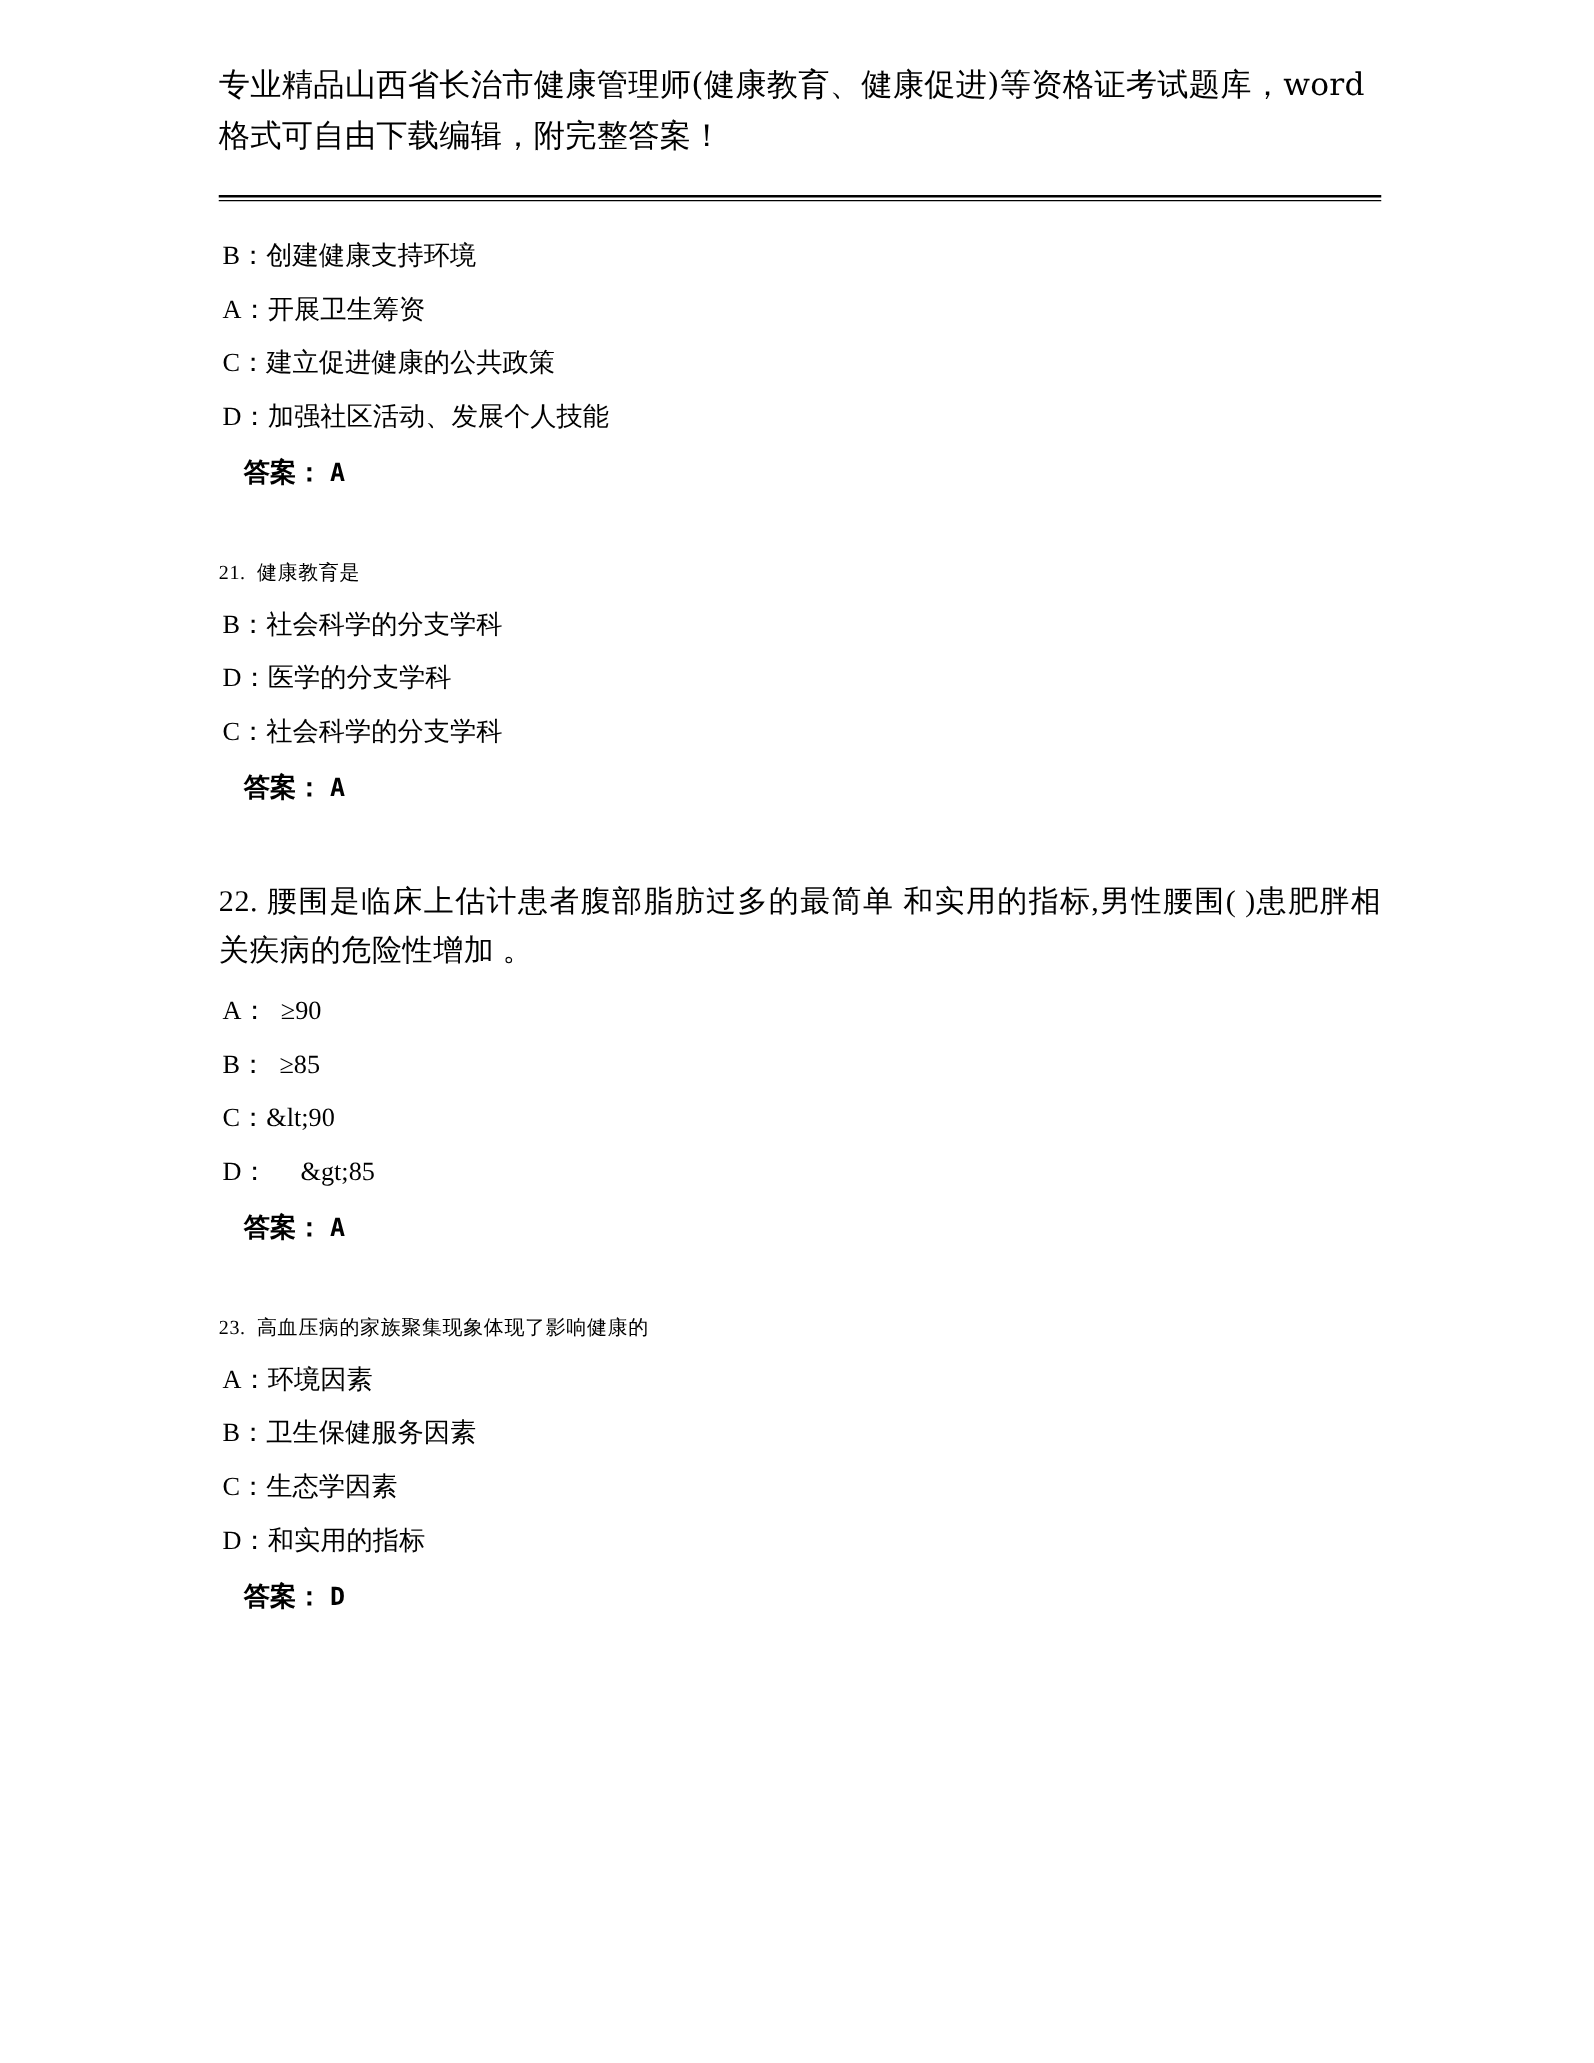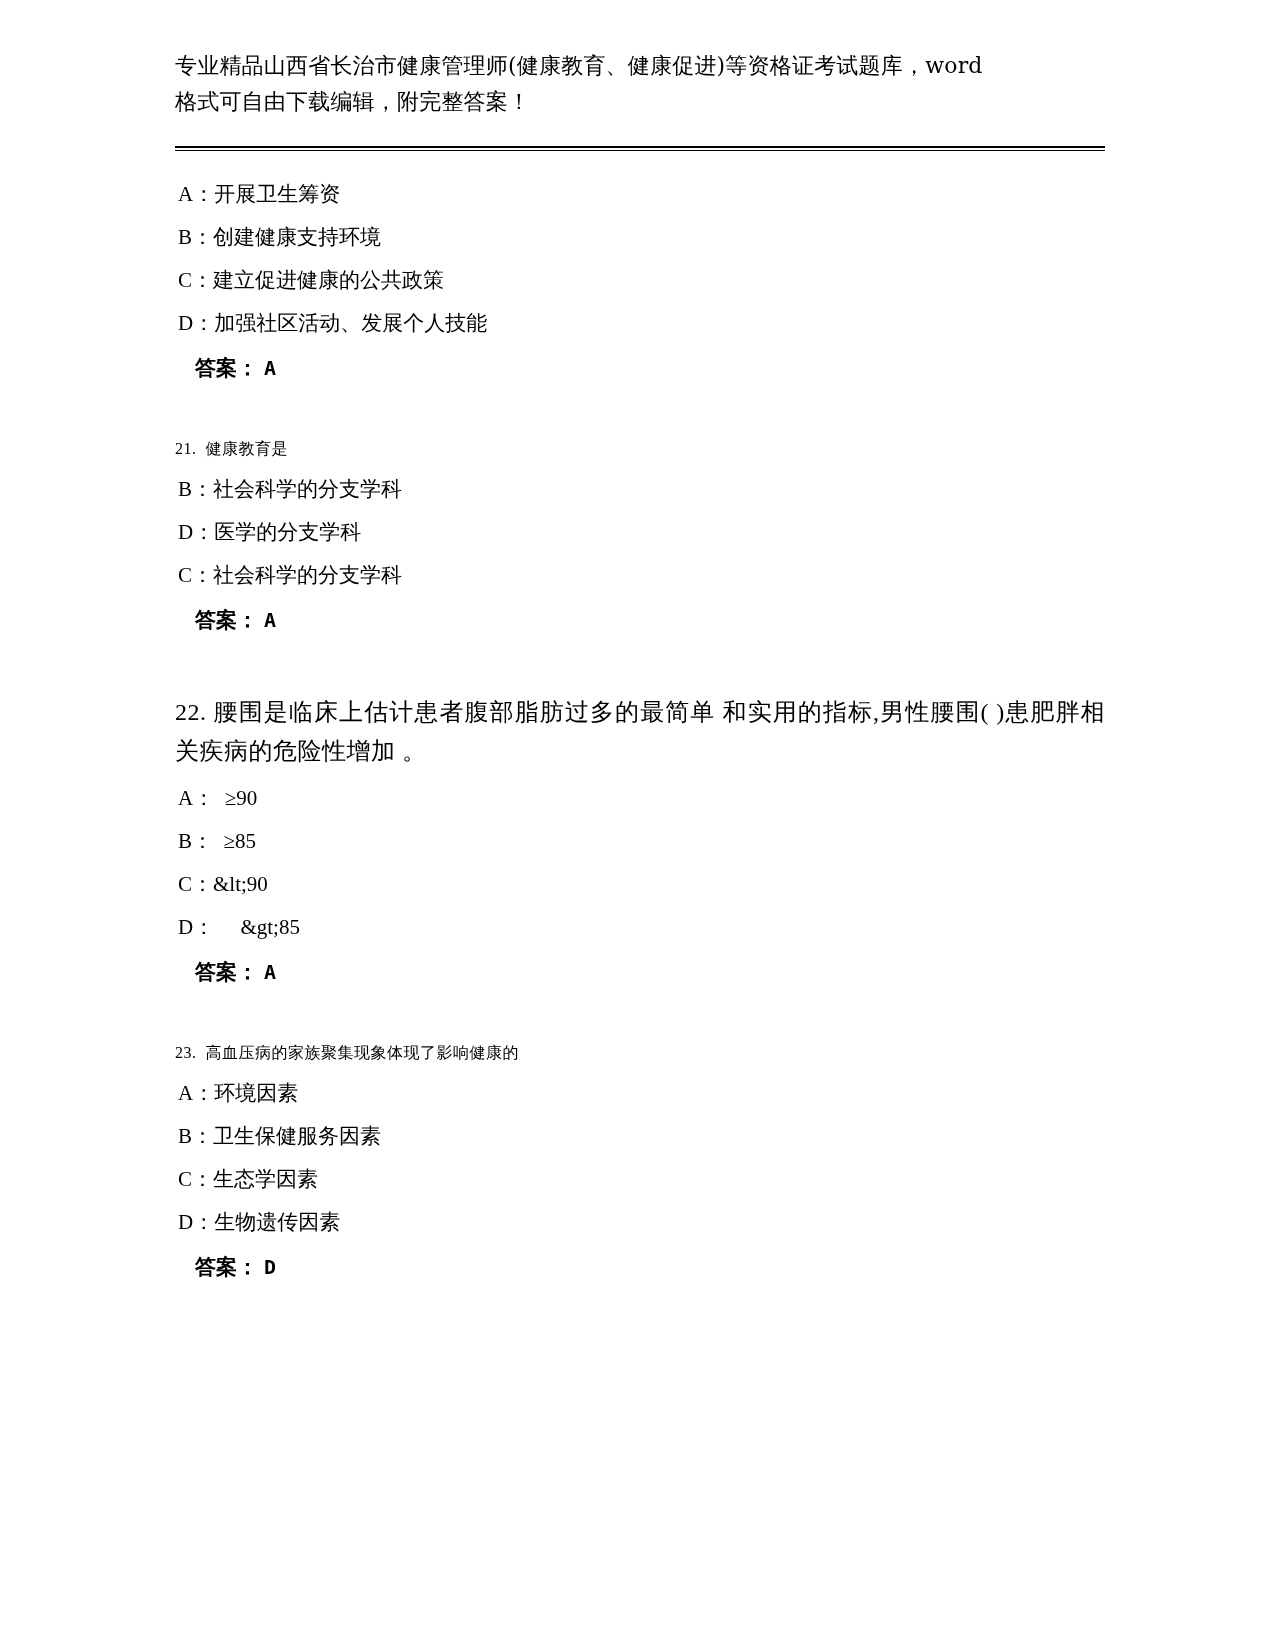--- a/index.html
+++ b/index.html
@@ -15,21 +15,21 @@
   }
   .page {
     position: relative;
     width: 1275px;
     height: 1650px;
     box-sizing: border-box;
     padding: 48px 170px 0 175px;
   }
   .header {
     font-family: "DejaVu Serif", "Liberation Serif", serif;
-    font-size: 22px;
+    font-size: 25px;
     line-height: 1.62;
     letter-spacing: 0.2px;
     color: #000;
     margin: 0 0 0 0;
     text-align: justify;
   }
   .rule {
     margin-top: 27px;
     border-top: 2.5px solid #000;
     border-bottom: 1px solid #000;
@@ -91,22 +91,22 @@
   <div class="header">
     <div>专业精品山西省长治市健康管理师(健康教育、健康促进)等资格证考试题库，word</div>
     <div>格式可自由下载编辑，附完整答案！</div>
   </div>
 
   <div class="rule"></div>
 
   <div class="content">
 
     <div class="block">
+      <div class="opt">B：创建健康支持环境</div>
       <div class="opt">A：开展卫生筹资</div>
-      <div class="opt">B：创建健康支持环境</div>
       <div class="opt">C：建立促进健康的公共政策</div>
       <div class="opt">D：加强社区活动、发展个人技能</div>
       <div class="answer"><span>答案：</span><span class="letter">A</span></div>
     </div>
 
     <div class="gap"></div>
 
     <div class="block">
       <div class="q-line q-num">21.  健康教育是</div>
       <div class="opt">B：社会科学的分支学科</div>
@@ -126,18 +126,18 @@
       <div class="answer"><span>答案：</span><span class="letter">A</span></div>
     </div>
 
     <div class="gap"></div>
 
     <div class="block">
       <div class="q-line q-num">23.  高血压病的家族聚集现象体现了影响健康的</div>
       <div class="opt">A：环境因素</div>
       <div class="opt">B：卫生保健服务因素</div>
       <div class="opt">C：生态学因素</div>
-      <div class="opt">D：生物遗传因素</div>
+      <div class="opt">D：和实用的指标</div>
       <div class="answer"><span>答案：</span><span class="letter">D</span></div>
     </div>
 
   </div>
 </div>
 
 </body></html>

